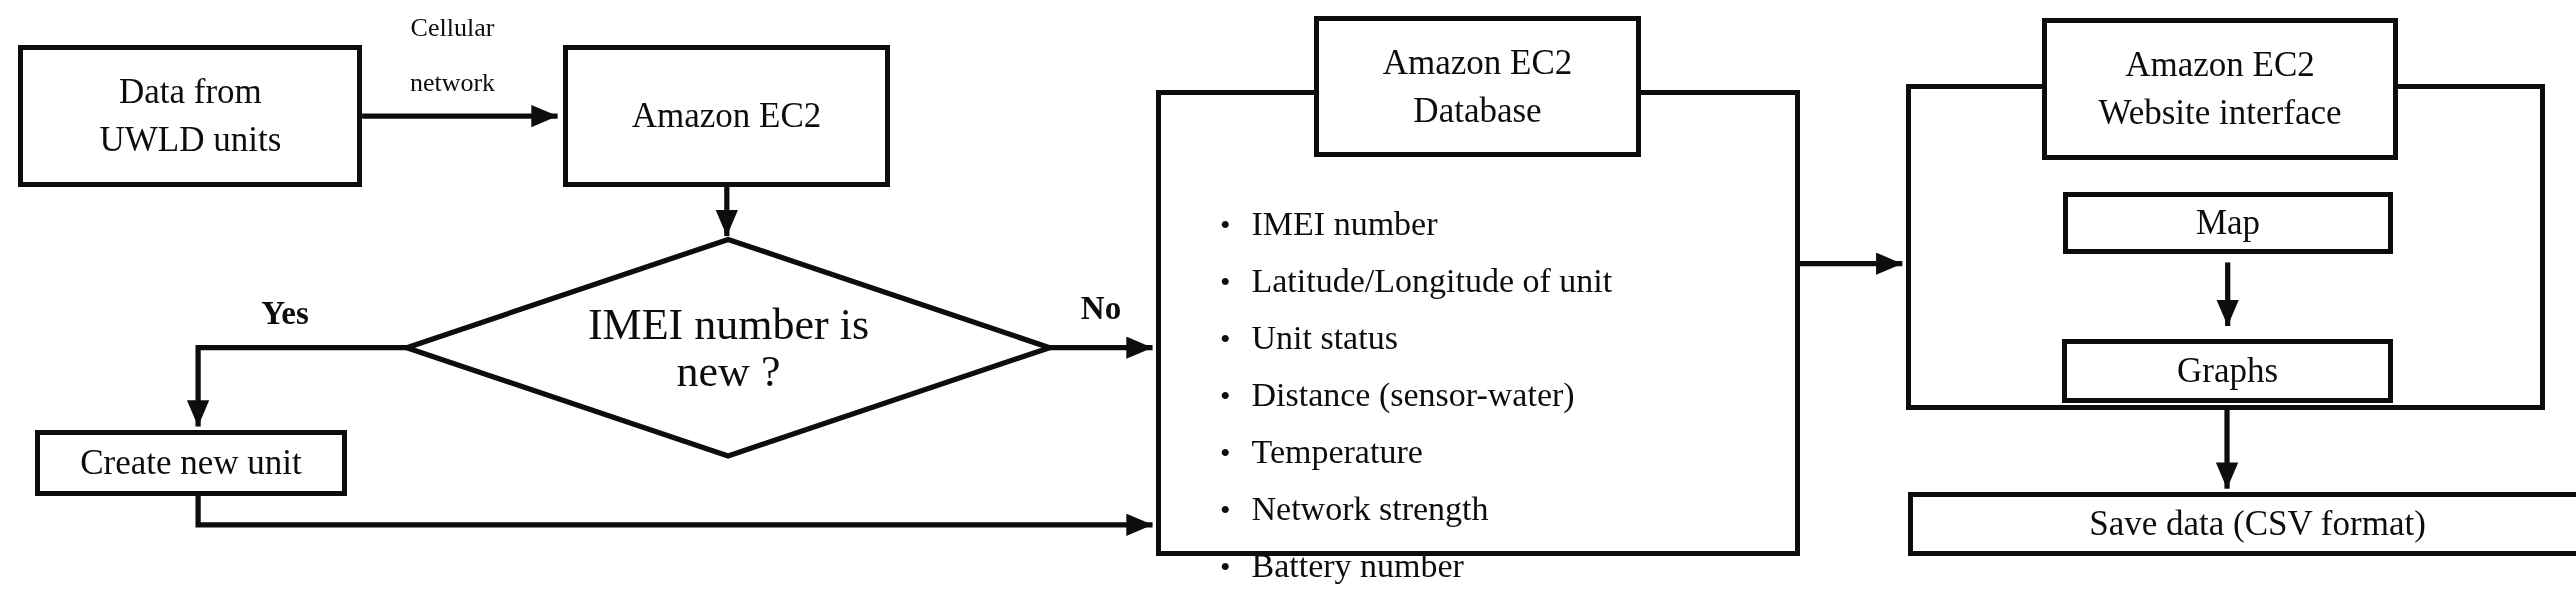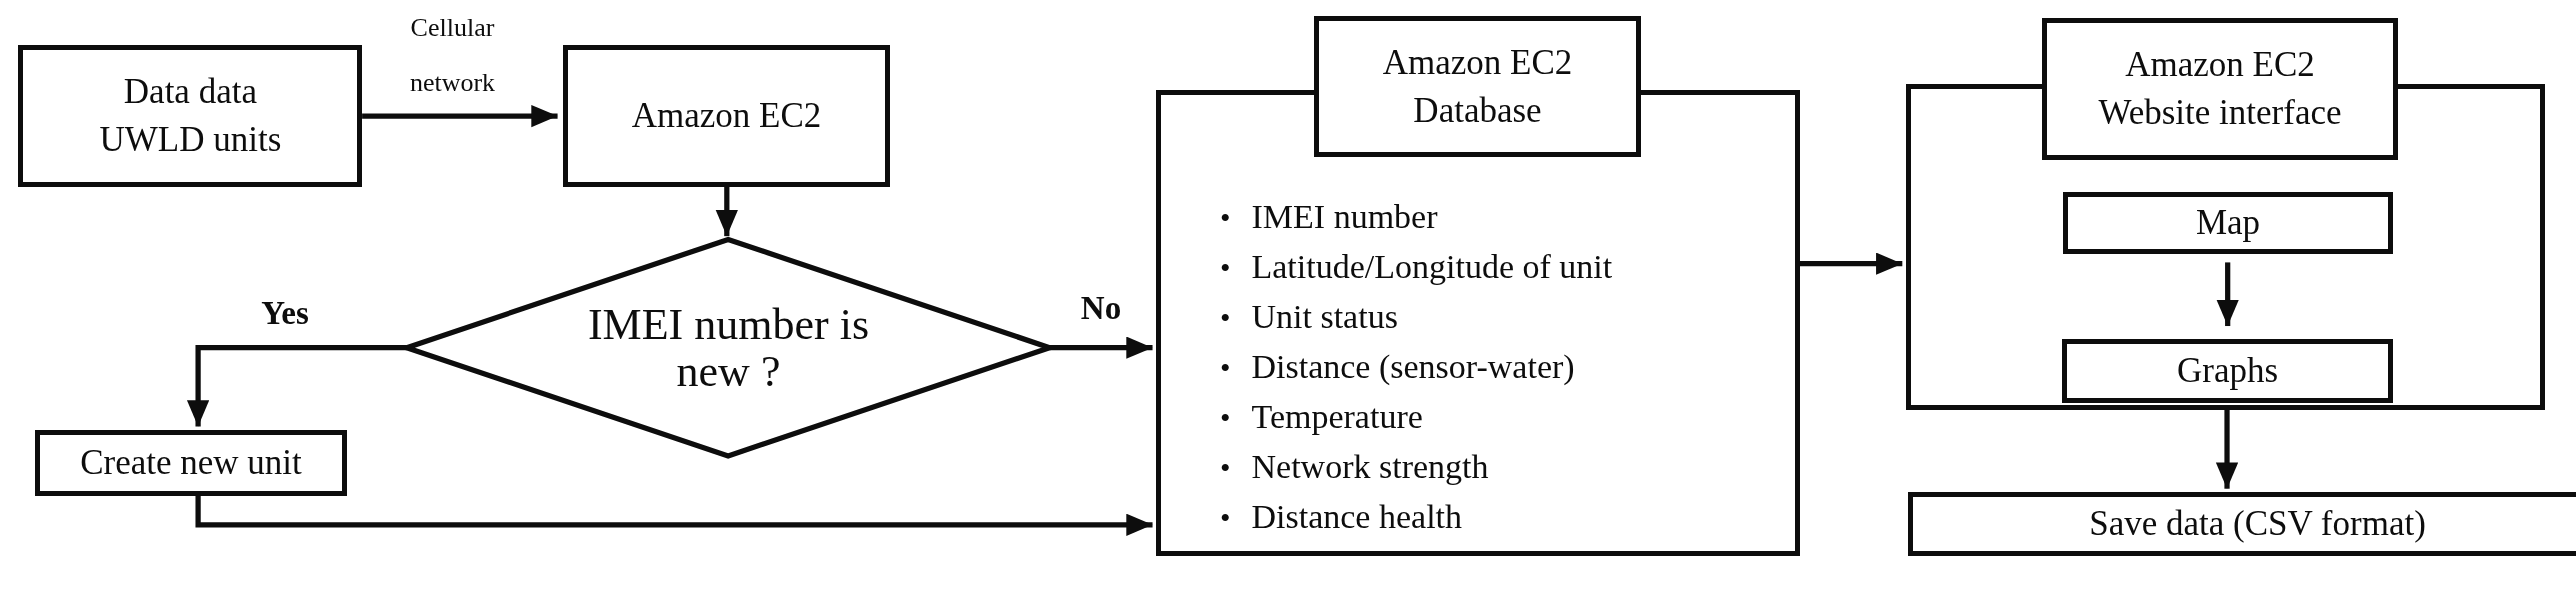--- a/index.html
+++ b/index.html
@@ -18,21 +18,21 @@
   .edge-label{
     position:absolute;text-align:center;font-size:26px;line-height:55px;
     white-space:nowrap;z-index:6;
   }
   .branch-label{font-weight:bold;font-size:33px;line-height:42px;}
   svg.wires{position:absolute;left:0;top:0;z-index:4;pointer-events:none;}
   .bullets{
     position:absolute;left:1220px;top:192px;width:571px;margin:0;padding:0;
     list-style:none;z-index:5;font-size:34px;line-height:49px;
   }
-  .bullets li{white-space:nowrap;}
+  .bullets li{white-space:nowrap;margin-top:7px;}
   .bullets .dot{display:inline-block;width:31.5px;font-size:30px;}
   .decision-text{
     position:absolute;left:499px;top:279px;width:459px;height:138px;z-index:5;
     display:flex;flex-direction:column;align-items:center;justify-content:center;
     font-size:44px;line-height:47px;text-align:center;
   }
 </style>
 </head>
 <body>
 
@@ -62,21 +62,21 @@
     <polyline points="302,755 302,800 1757,800" fill="none" stroke="#0d0d0d" stroke-width="8" marker-end="url(#ah)"></polyline>
 
     <line x1="2743" y1="402" x2="2900" y2="402" stroke="#0d0d0d" stroke-width="8" marker-end="url(#ah)"></line>
 
     <line x1="3396" y1="400" x2="3493" y2="400" transform="rotate(90 3396 400)" stroke="#0d0d0d" stroke-width="8" marker-end="url(#ah)"></line>
 
     <line x1="3395" y1="625" x2="3395" y2="745" stroke="#0d0d0d" stroke-width="8" marker-end="url(#ah)"></line>
   </svg>
 
   <div class="node" style="left:18.4px;top:45px;width:344px;height:142px;">
-    <span>Data data</span>
+    <span>Data from</span>
     <span>UWLD units</span>
   </div>
 
   <div class="node" style="left:563px;top:45px;width:327px;height:142px;">
     <span>Amazon EC2</span>
   </div>
 
   <div class="decision-text">
     <span>IMEI number is</span>
     <span>new ?</span>
@@ -91,21 +91,21 @@
     <span>Database</span>
   </div>
 
   <ul class="bullets">
     <li><span class="dot">•</span><span>IMEI number</span></li>
     <li><span class="dot">•</span><span>Latitude/Longitude of unit</span></li>
     <li><span class="dot">•</span><span>Unit status</span></li>
     <li><span class="dot">•</span><span>Distance (sensor-water)</span></li>
     <li><span class="dot">•</span><span>Temperature</span></li>
     <li><span class="dot">•</span><span>Network strength</span></li>
-    <li><span class="dot">•</span><span>Distance health</span></li>
+    <li><span class="dot">•</span><span>Battery number</span></li>
   </ul>
 
   <div class="node overlay-title" style="left:2042px;top:18.4px;width:356px;height:142px;">
     <span>Amazon EC2</span>
     <span>Website interface</span>
   </div>
 
   <div class="node overlay-title" style="left:2063px;top:192px;width:330px;height:62px;justify-content:center;">
     <span>Map</span>
   </div>

